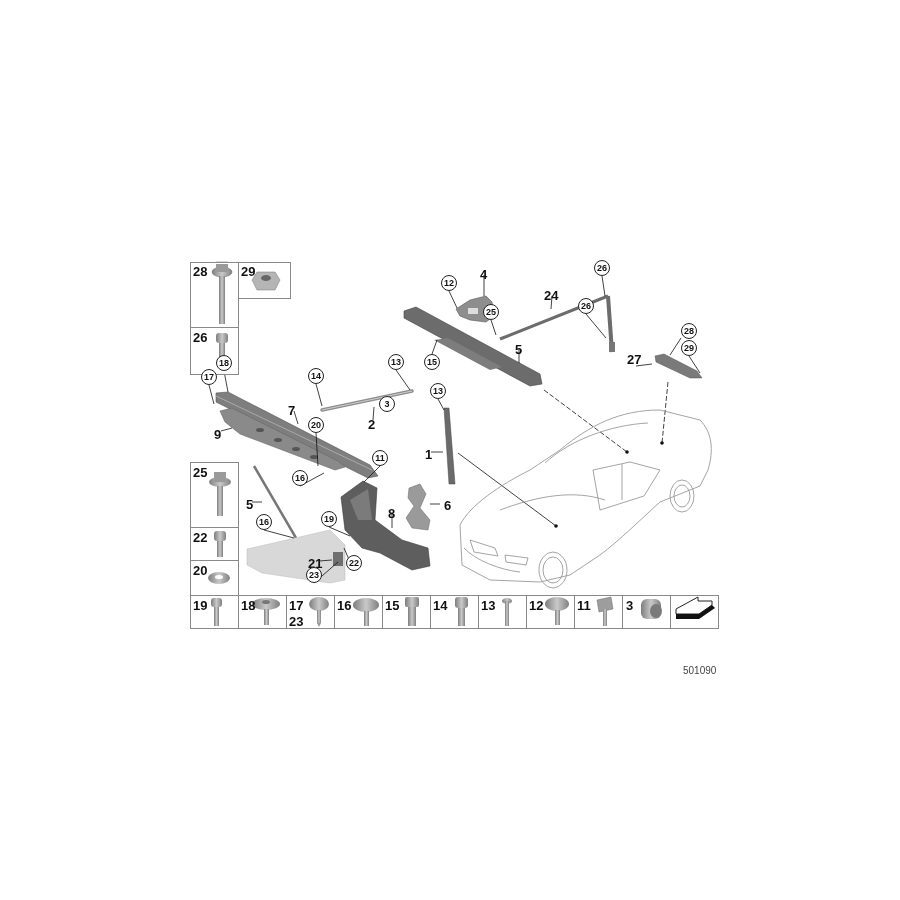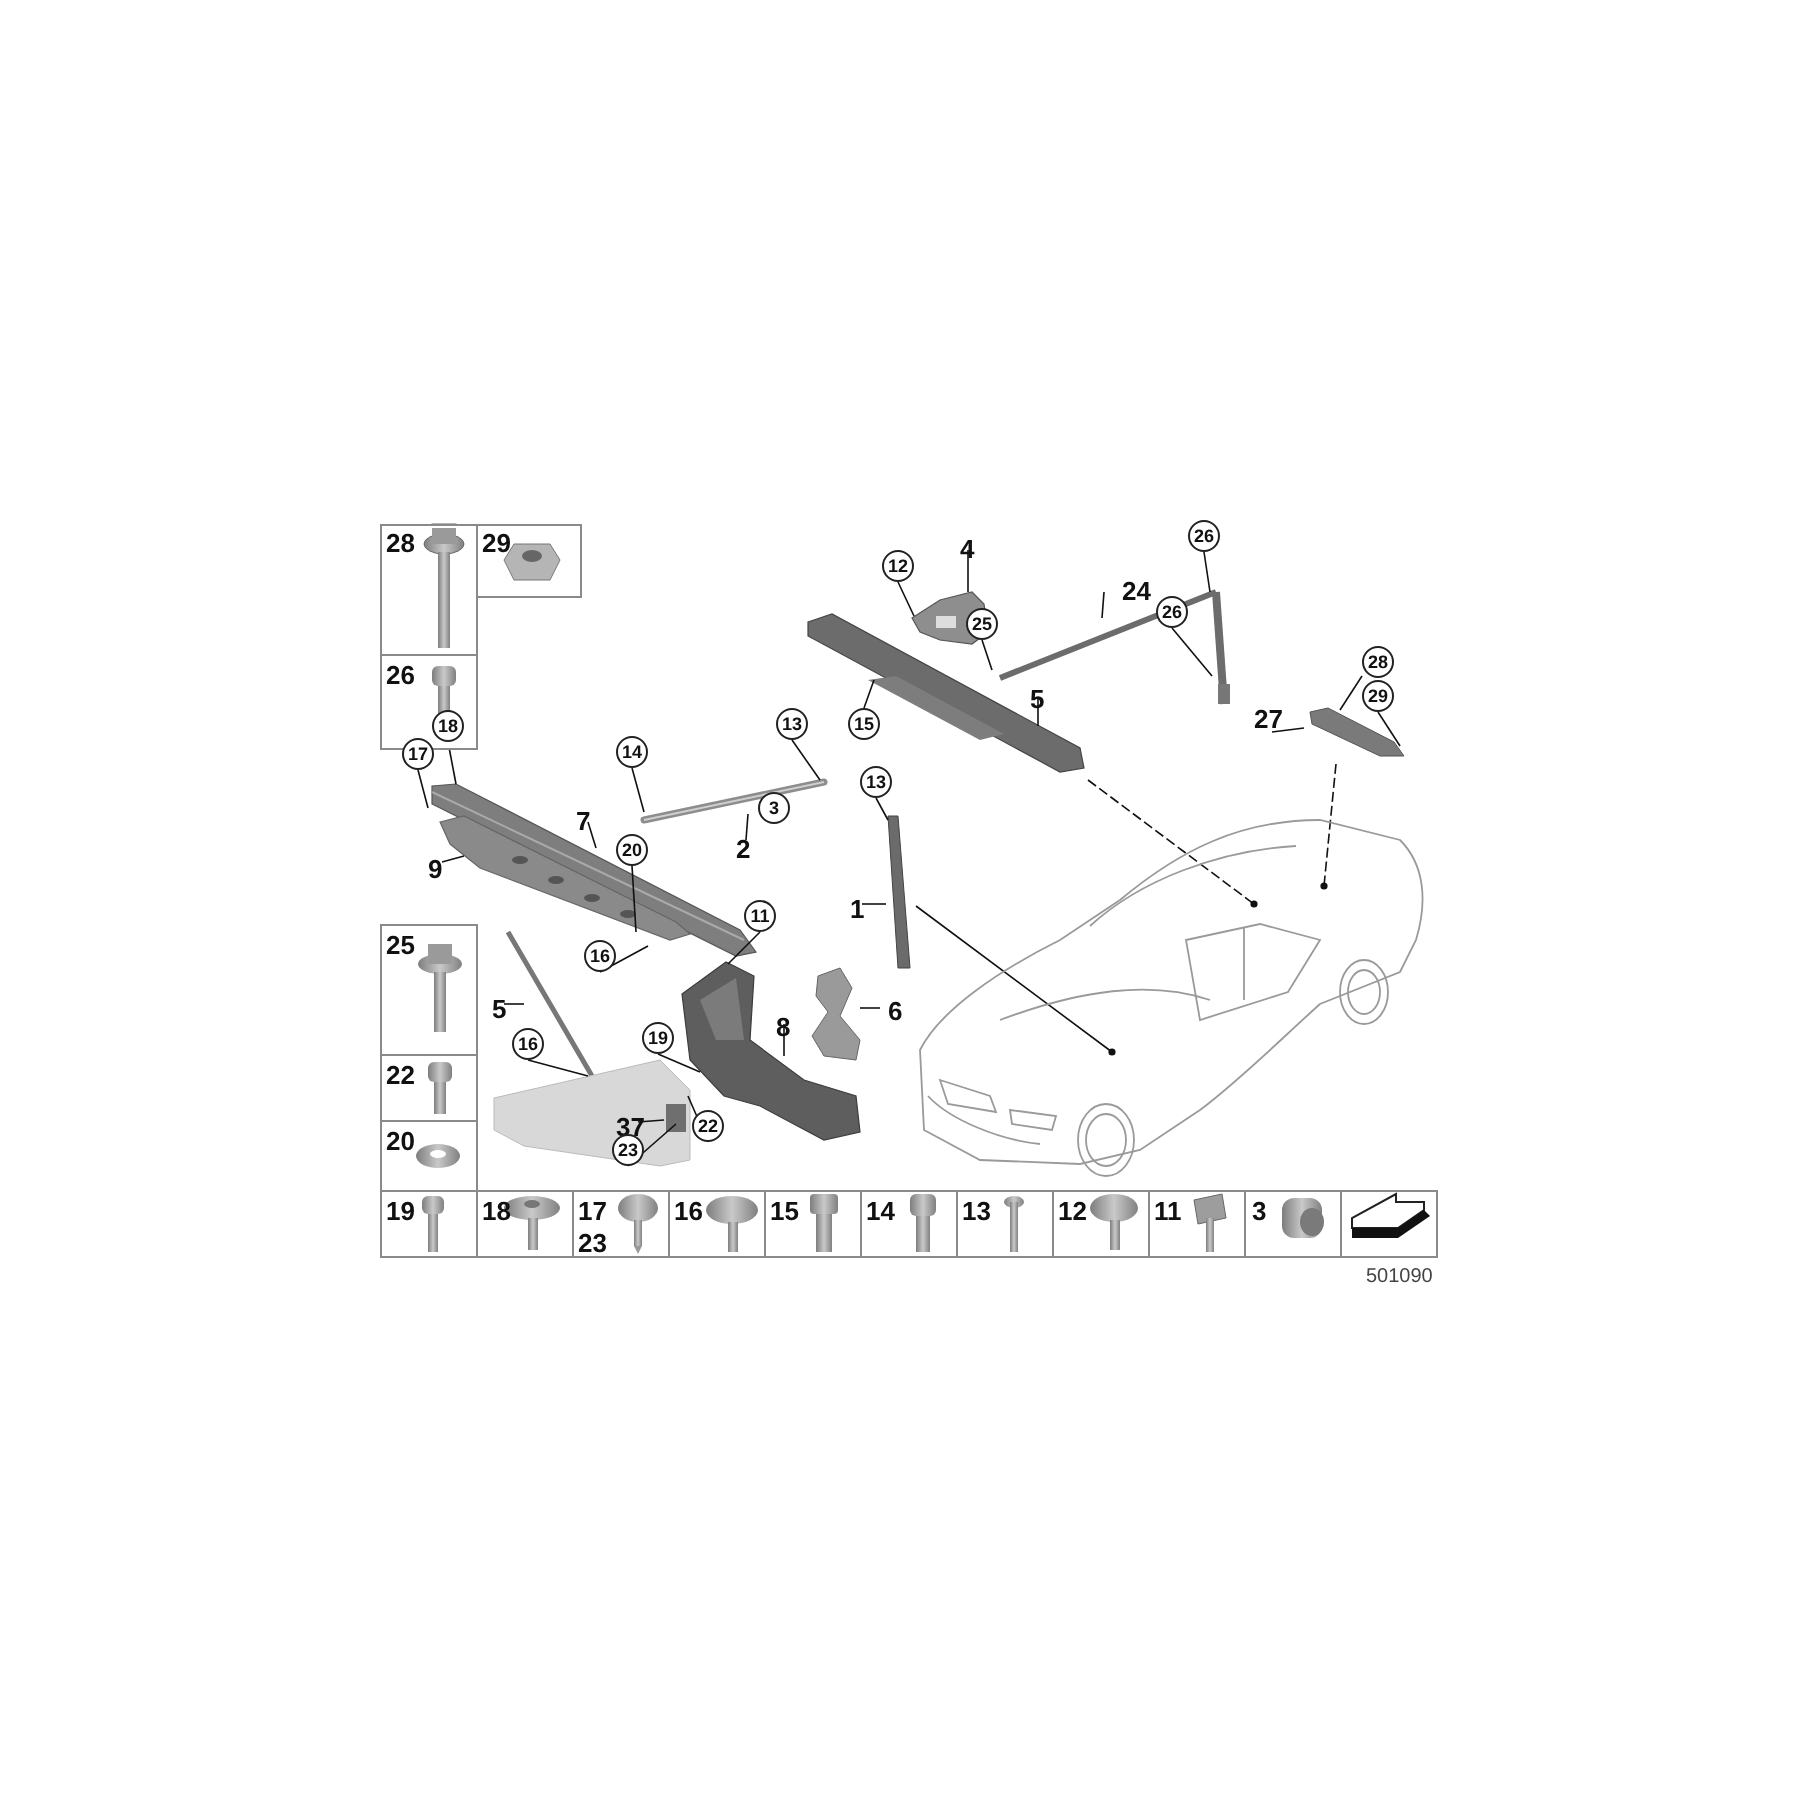--- a/index.html
+++ b/index.html
@@ -333,34 +333,34 @@
   <span class="num" style="left:289px;top:599px;">17</span>
   <span class="num" style="left:289px;top:615px;">23</span>
   <span class="num" style="left:337px;top:599px;">16</span>
   <span class="num" style="left:385px;top:599px;">15</span>
   <span class="num" style="left:433px;top:599px;">14</span>
   <span class="num" style="left:481px;top:599px;">13</span>
   <span class="num" style="left:529px;top:599px;">12</span>
   <span class="num" style="left:577px;top:599px;">11</span>
   <span class="num" style="left:626px;top:599px;">3</span>
 
-  <span class="ref" style="left:683px;top:633px;text-align:center;">501090</span>
+  <span class="ref" style="left:683px;top:665px;text-align:center;">501090</span>
 
   <span class="lbl" style="left:480px;top:268px;">4</span>
-  <span class="lbl" style="left:561px;top:289px;">24</span>
+  <span class="lbl" style="left:544px;top:289px;">24</span>
   <span class="lbl" style="left:515px;top:343px;">5</span>
   <span class="lbl" style="left:627px;top:353px;">27</span>
   <span class="lbl" style="left:288px;top:404px;">7</span>
   <span class="lbl" style="left:368px;top:418px;">2</span>
   <span class="lbl" style="left:214px;top:428px;">9</span>
   <span class="lbl" style="left:425px;top:448px;">1</span>
   <span class="lbl" style="left:444px;top:499px;">6</span>
   <span class="lbl" style="left:246px;top:498px;">5</span>
   <span class="lbl" style="left:388px;top:507px;">8</span>
-  <span class="lbl" style="left:308px;top:557px;">37</span>
+  <span class="lbl" style="left:308px;top:557px;">21</span>
 
   <span class="circ" style="left:441px;top:275px;">12</span>
   <span class="circ" style="left:594px;top:260px;">26</span>
   <span class="circ" style="left:483px;top:304px;">25</span>
   <span class="circ" style="left:578px;top:298px;">26</span>
   <span class="circ" style="left:681px;top:323px;">28</span>
   <span class="circ" style="left:681px;top:340px;">29</span>
   <span class="circ" style="left:424px;top:354px;">15</span>
   <span class="circ" style="left:388px;top:354px;">13</span>
   <span class="circ" style="left:216px;top:355px;">18</span>

